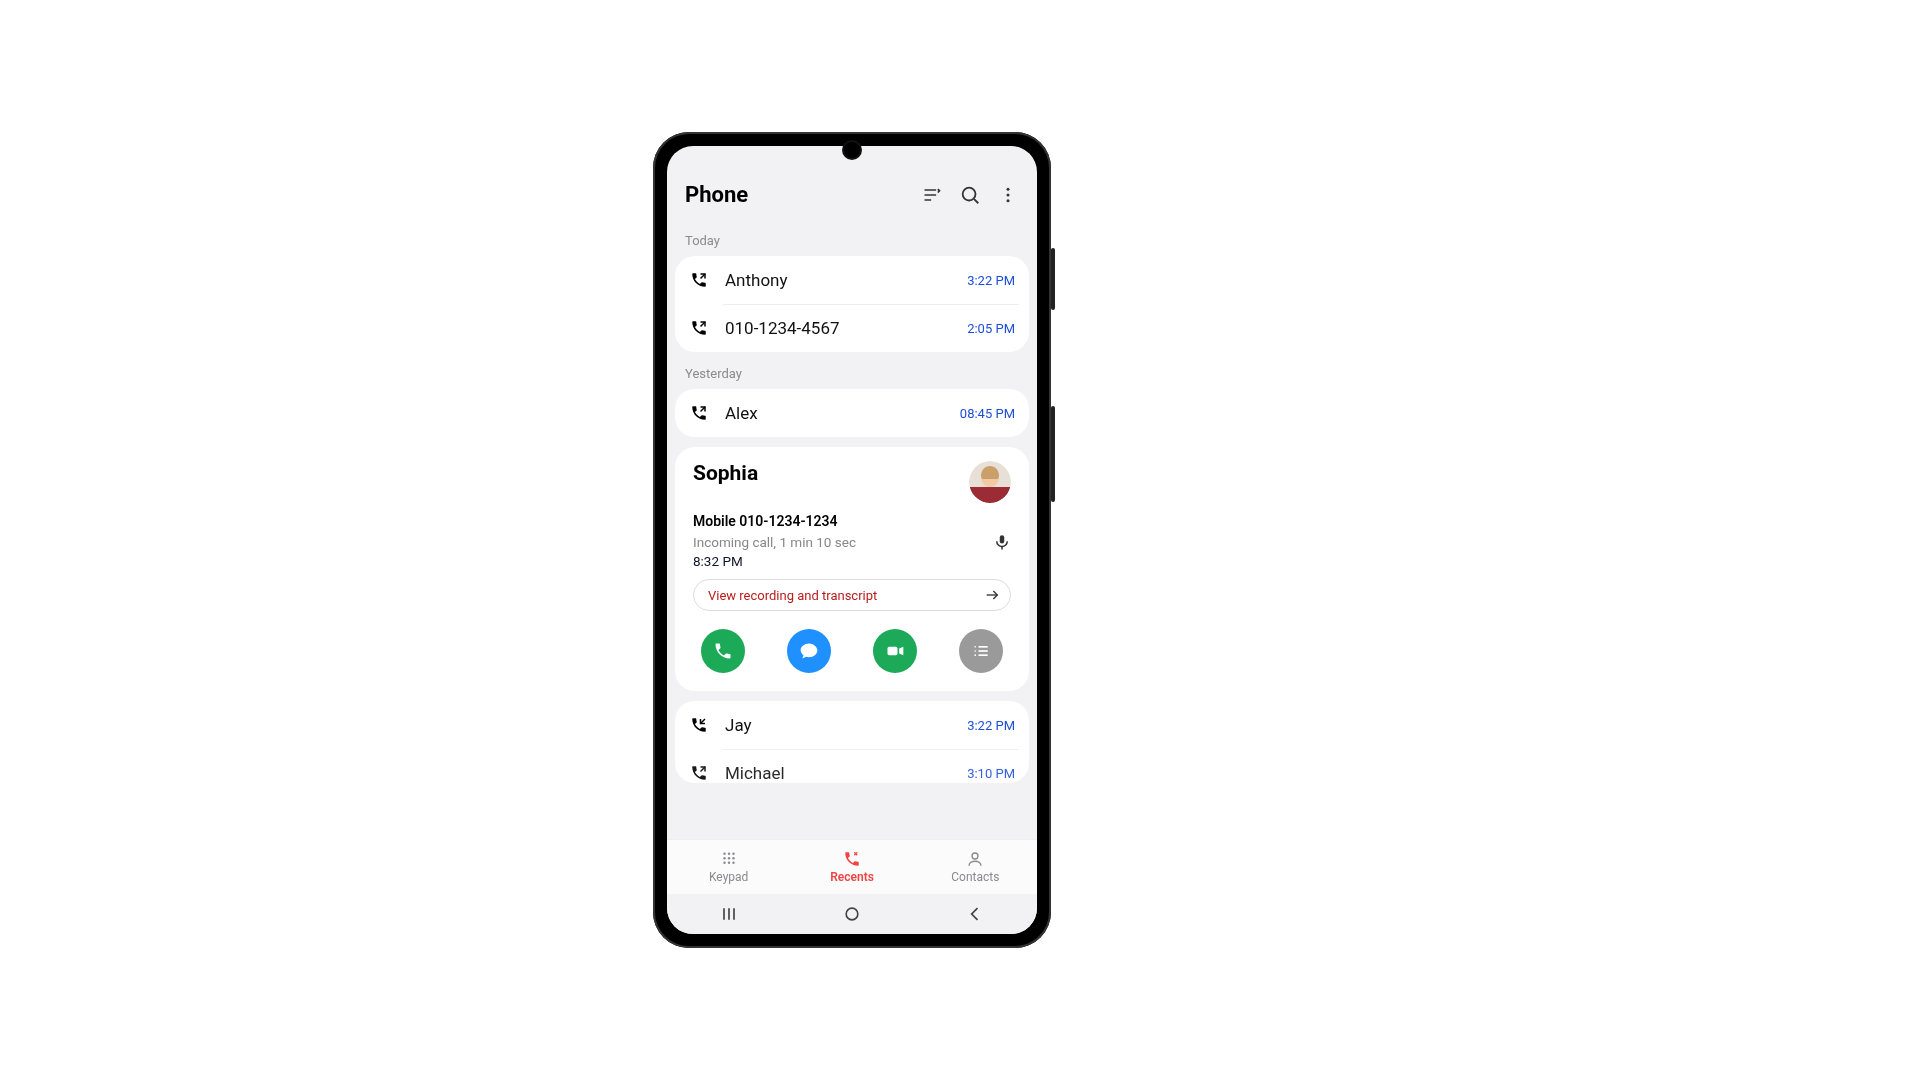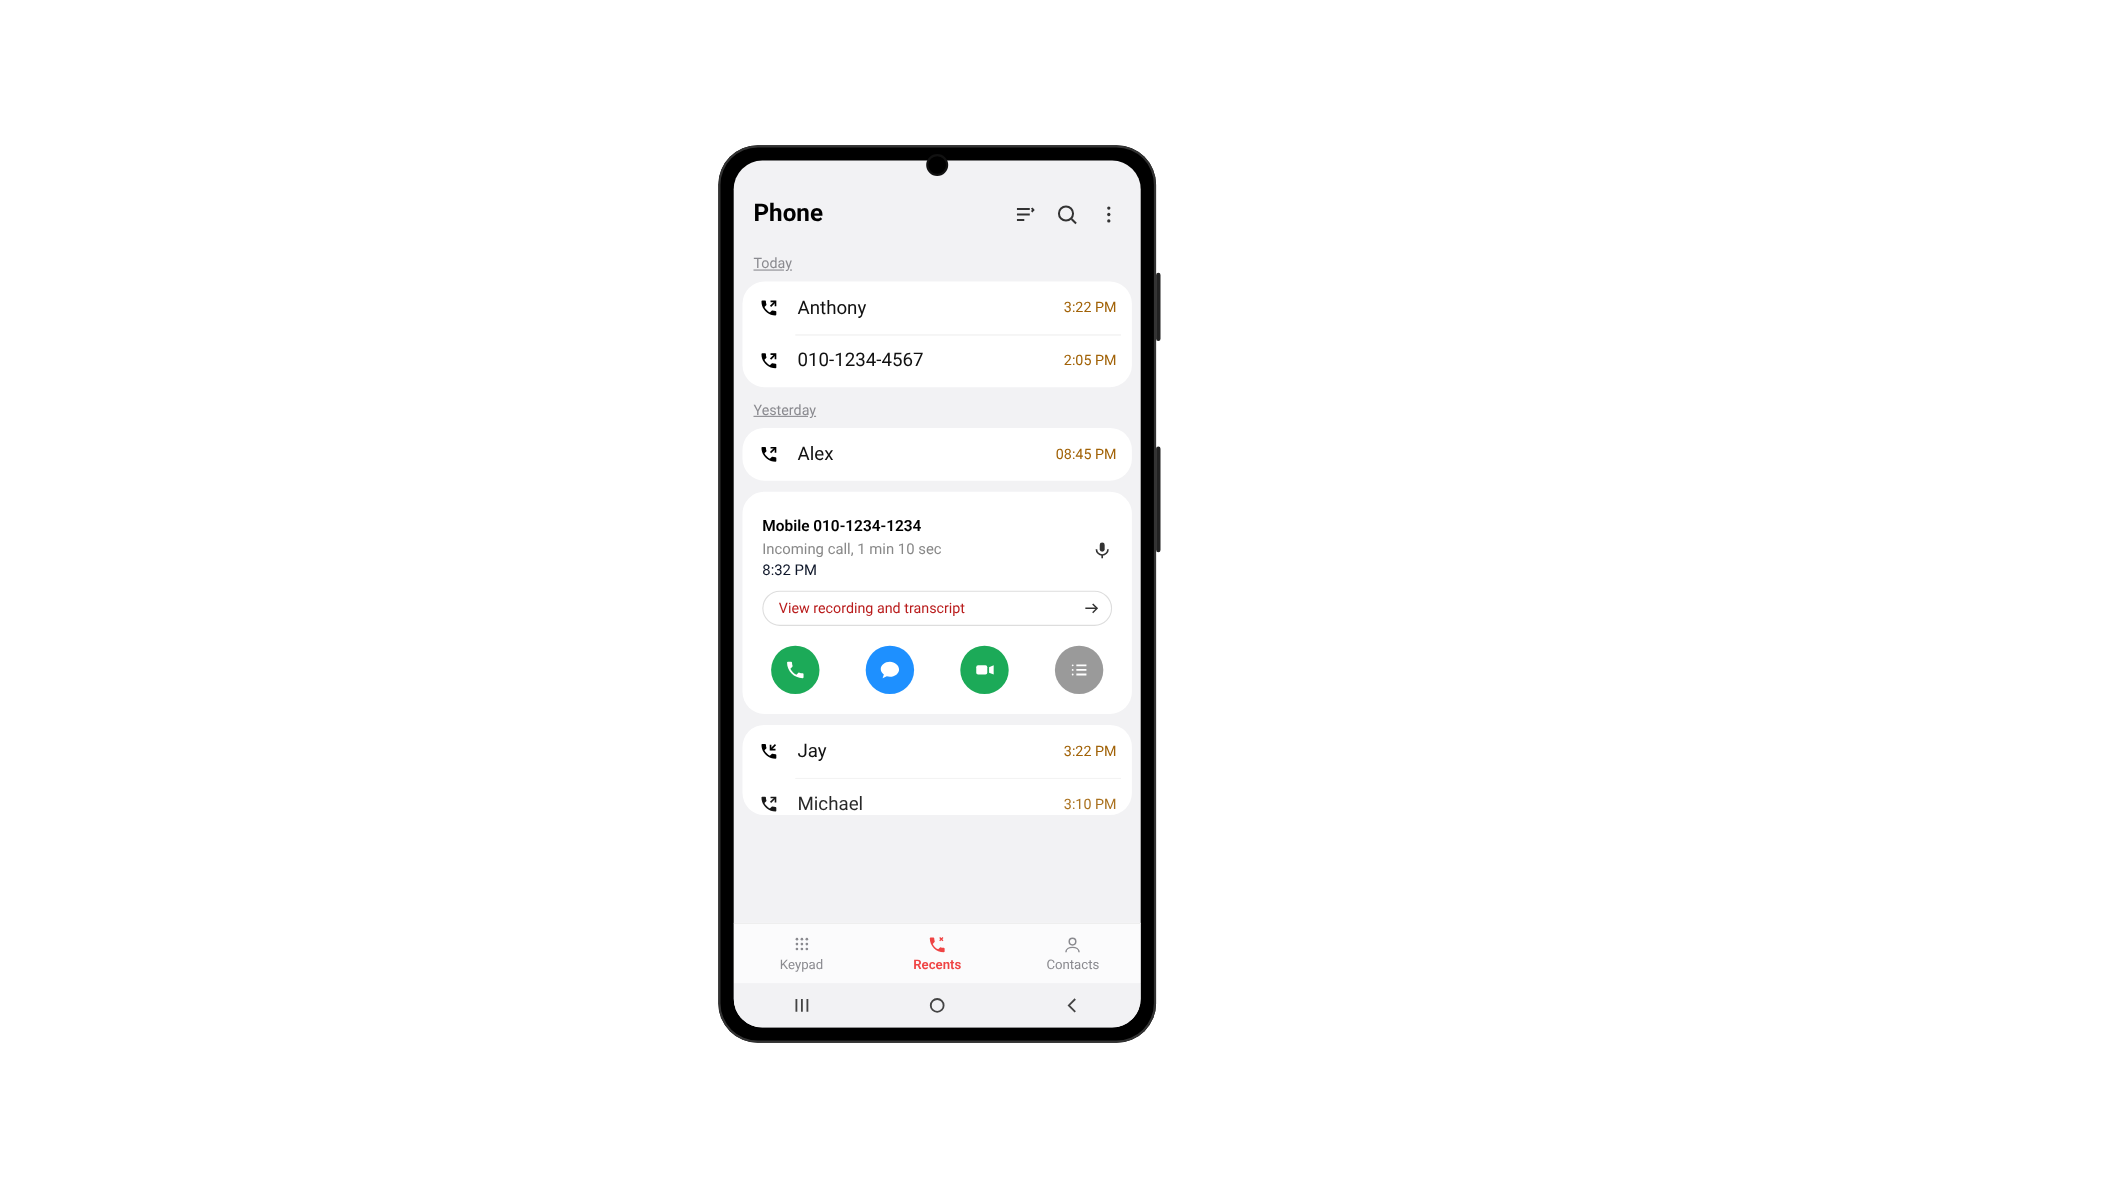--- a/index.html
+++ b/index.html
@@ -10,27 +10,27 @@
   .phone::after{content:"";position:absolute;right:-4px;top:274px;width:4px;height:96px;background:#222;border-radius:2px;}
   .screen{position:absolute;inset:14px;background:#f2f2f4;border-radius:26px;overflow:hidden;display:flex;flex-direction:column;}
   .camera{position:absolute;top:8px;left:50%;transform:translateX(-50%);width:16px;height:16px;background:#000;border-radius:50%;border:2px solid #111;z-index:20;}
   
   .header{display:flex;align-items:center;justify-content:space-between;padding:36px 18px 12px 18px;}
   .header-title{font-size:22px;font-weight:700;}
   .header-icons{display:flex;align-items:center;gap:16px;}
   .hicon{width:22px;height:22px;display:flex;align-items:center;justify-content:center;color:#333;}
   
   .scroll{flex:1;overflow:hidden;padding:0 8px;}
-  .group-label{font-size:13px;color:#8a8a8f;padding:14px 10px 8px 10px;text-decoration:underline;}
+  .group-label{font-size:13px;color:#8a8a8f;padding:14px 10px 8px 10px;}
   .card{background:#fff;border-radius:20px;overflow:hidden;}
   .row{display:flex;align-items:center;padding:14px 14px;position:relative;}
   .row + .row::before{content:"";position:absolute;top:0;left:48px;right:10px;height:1px;background:#eee;}
   .call-ico{width:20px;height:20px;margin-right:16px;display:flex;align-items:center;justify-content:center;}
   .row-name{font-size:17px;flex:1;color:#111;}
-  .row-time{font-size:13px;color:#a16207;}
+  .row-time{font-size:13px;color:#1d4ed8;}
   
   .exp{background:#fff;border-radius:20px;margin-top:10px;padding:14px 18px 18px 18px;}
   .exp-top{display:flex;align-items:flex-start;}
   .exp-name{font-size:21px;font-weight:700;flex:1;}
   .avatar{width:42px;height:42px;border-radius:50%;overflow:hidden;}
   .exp-sub{font-size:14px;font-weight:600;margin-top:10px;}
   .exp-meta{font-size:13.5px;color:#888;margin-top:4px;display:flex;align-items:center;}
   .mic{margin-left:auto;width:18px;height:18px;}
   .exp-time{font-size:13.5px;color:#0f172a;margin-top:2px;}
   .chip{margin-top:10px;border:1px solid #ddd;border-radius:18px;height:30px;display:flex;align-items:center;padding:0 10px 0 14px;font-size:13px;color:#b91c1c;}
@@ -125,20 +125,38 @@
                   <path d="M14 4l6 0 0 6" fill="none" stroke="currentColor" stroke-width="2"></path>
                   <line x1="20" y1="4" x2="14" y2="10" stroke="currentColor" stroke-width="2"></line>
                 </svg>
             </span>
             <span class="row-name">Alex</span>
             <span class="row-time">08:45 PM</span>
           </div>
         </div>
 
         <div class="exp">
+          <div class="exp-top">
+            <div class="exp-name">Sophia</div>
+            <div class="avatar">
+              <svg viewBox="0 0 42 42" width="42" height="42">
+                <defs>
+                    <clipPath id="c">
+                      <circle cx="21" cy="21" r="21"></circle>
+                    </clipPath>
+                  </defs>
+                <g clip-path="url(#c)">
+                  <rect width="42" height="42" fill="#e8e0d6"></rect>
+                  <rect y="26" width="42" height="16" fill="#9b2b35"></rect>
+                  <circle cx="21" cy="17" r="9" fill="#f2c9a5"></circle>
+                  <path d="M12 15c0-6 4-10 9-10s9 4 9 10c0 2-1 3-2 3H14c-1 0-2-1-2-3z" fill="#caa06a"></path>
+                </g>
+              </svg>
+            </div>
+          </div>
           <div class="exp-sub">Mobile 010-1234-1234</div>
           <div class="exp-meta">
             <span>Incoming call, 1 min 10 sec</span>
             <span class="mic">
               <svg viewBox="0 0 24 24" width="18" height="18" fill="#333">
                   <path d="M12 14a3 3 0 0 0 3-3V6a3 3 0 0 0-6 0v5a3 3 0 0 0 3 3z"></path>
                   <path d="M19 11a7 7 0 0 1-14 0" fill="none" stroke="#333" stroke-width="2"></path>
                   <line x1="12" y1="18" x2="12" y2="22" stroke="#333" stroke-width="2"></line>
                 </svg>
             </span>

